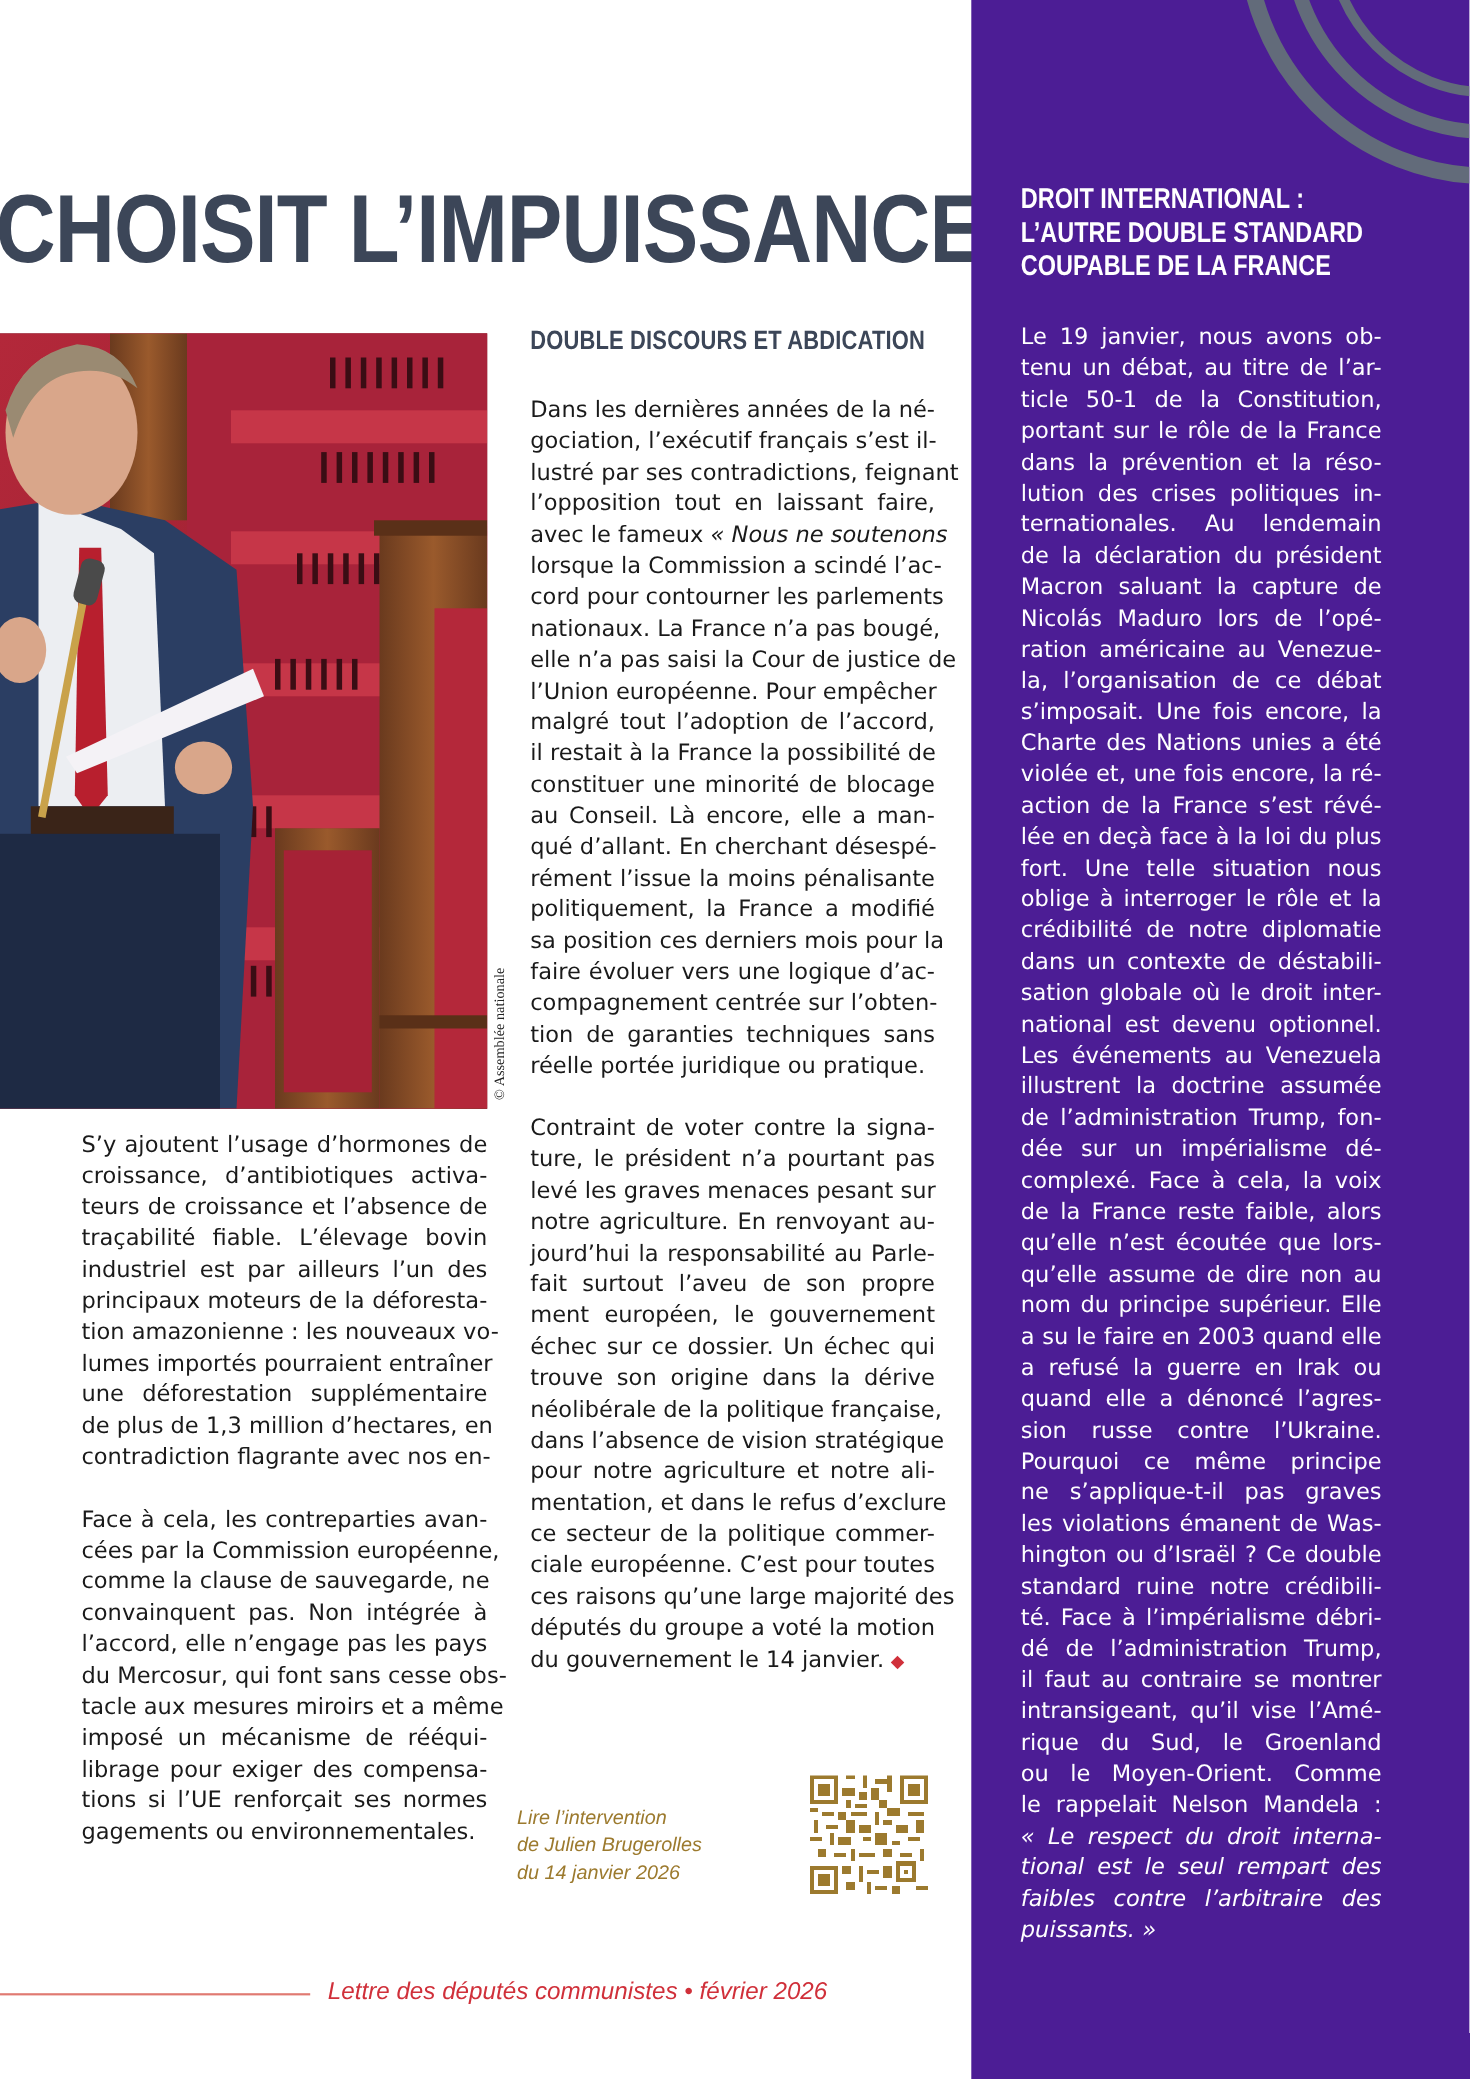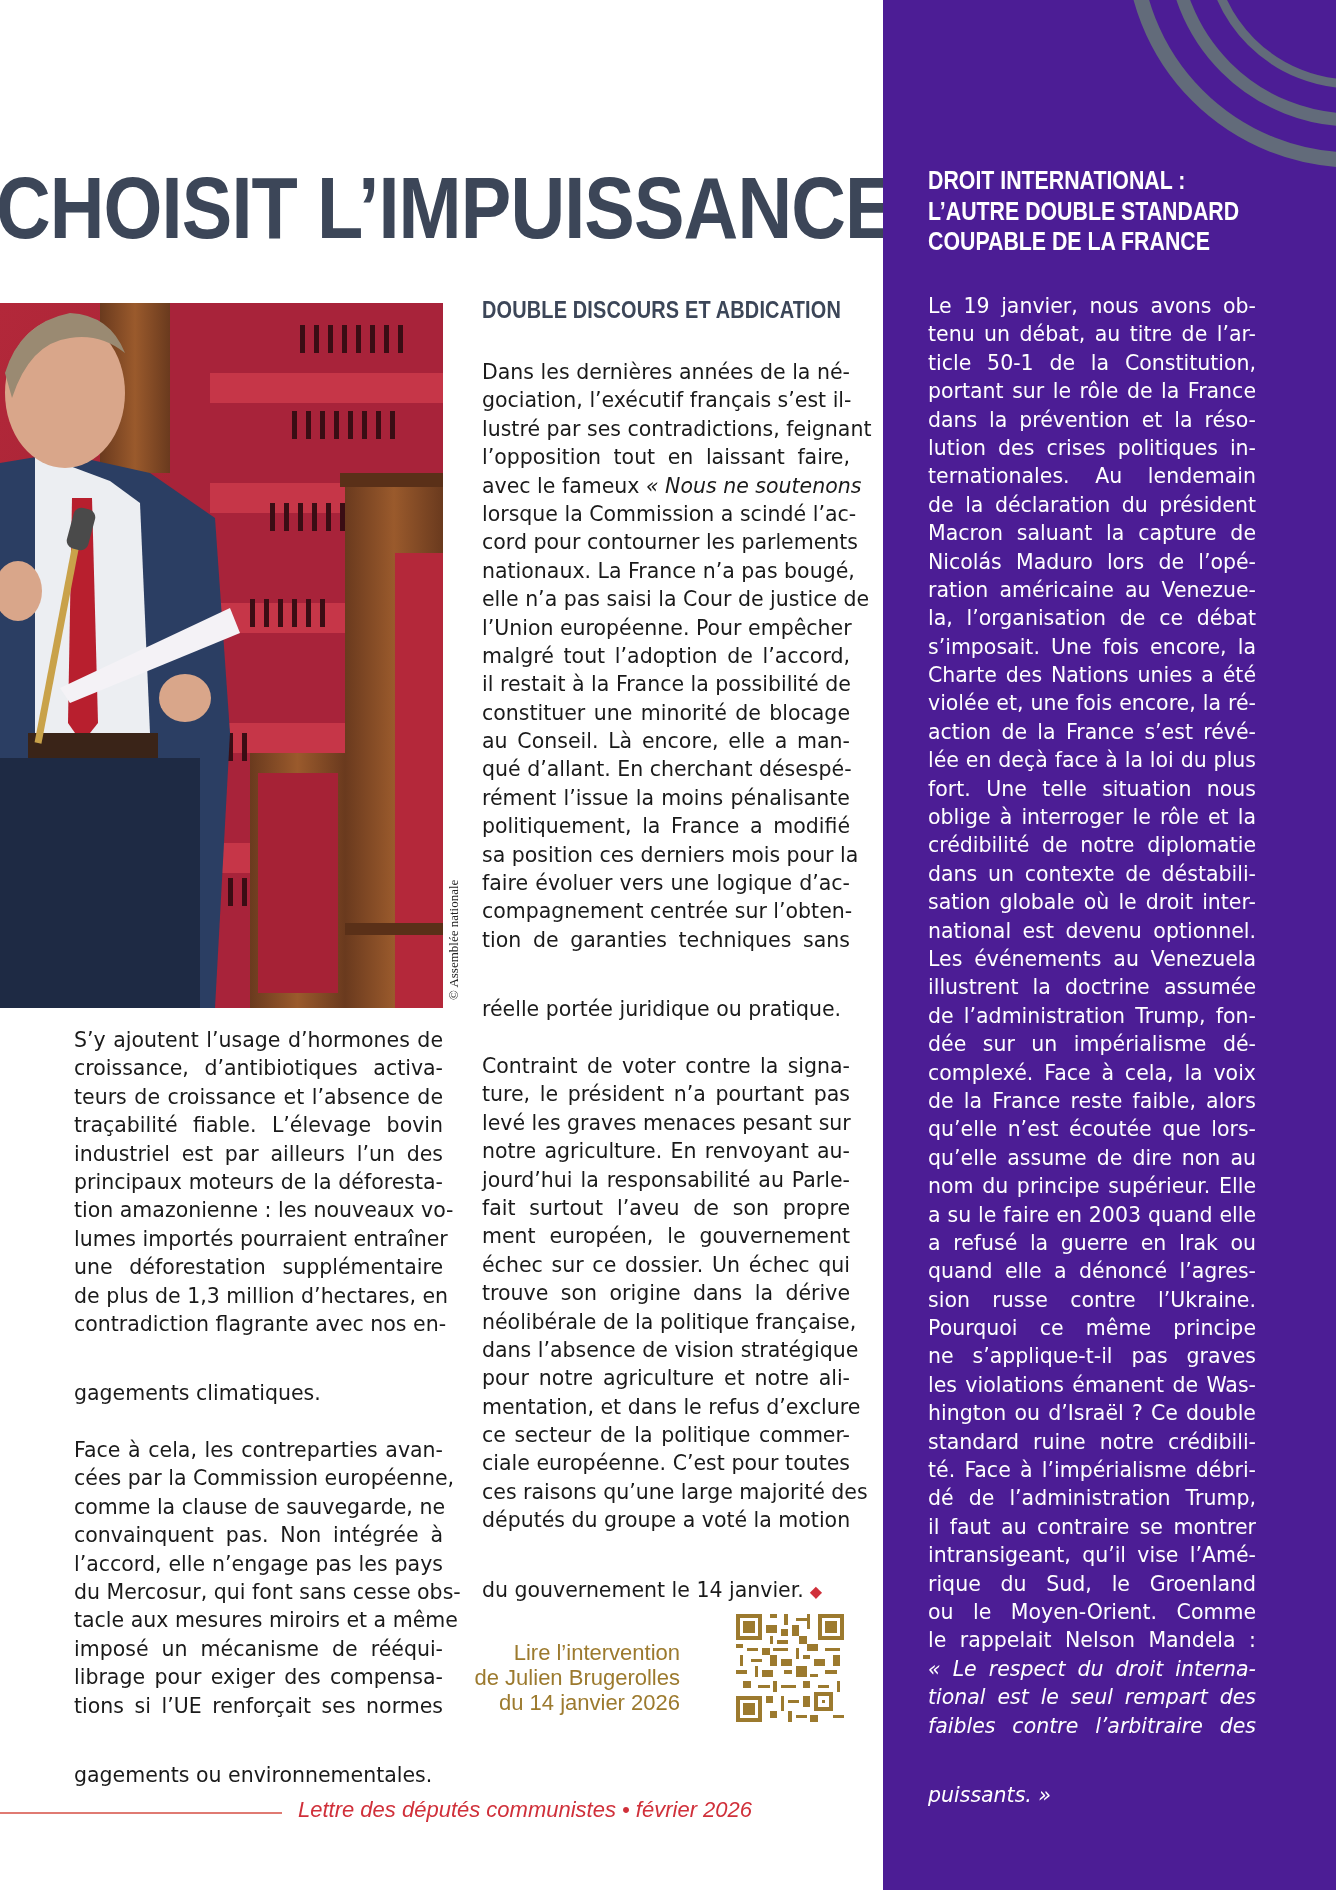--- a/index.html
+++ b/index.html
@@ -24,36 +24,36 @@
   .credit {
     position: absolute; left: 446px; top: 1000px;
     font-family: "Liberation Serif", serif; font-size: 13px; color: #222;
     transform: rotate(-90deg); transform-origin: left top; white-space: nowrap;
   }
   .col { position: absolute; font-size: 20.5px; line-height: 28.4px; }
   .col .line {
     display: block; height: 28.4px; text-align: justify; text-align-last: justify;
     white-space: nowrap; overflow: visible;
   }
-  .col .line.last { text-align-last: left; margin-top: 41px; }
+  .col .line.last { text-align-last: left; }
   .col .gap { display: block; height: 28.4px; }
   .left-col { left: 74px; top: 1026px; width: 369px; }
   .mid-col { left: 482px; top: 358px; width: 368px; }
   .mid-heading {
     position: absolute; left: 482px; top: 296px; width: 380px;
     font-family: "Liberation Sans", sans-serif; font-weight: 700;
     font-size: 24px; color: #3c4658; white-space: nowrap;
     transform: scaleX(0.83); transform-origin: left center; letter-spacing: 0.2px;
   }
   .it { font-style: italic; }
   .end-mark { color: #d0303a; font-size: 16px; margin-left: 6px; }
   .qr-caption {
-    position: absolute; left: 470px; top: 1640px; width: 210px; text-align: right;
-    font-family: "Liberation Sans", sans-serif; 
-    font-size: 22px; line-height: 25px; color: #9c7a2e;
+    position: absolute; left: 470px; top: 1640px; width: 210px; text-align: left;
+    font-family: "Liberation Sans", sans-serif; font-style: italic;
+    font-size: 18px; line-height: 25px; color: #9c7a2e;
   }
   .qr {
     position: absolute; left: 736px; top: 1614px; width: 108px; height: 108px;
   }
   .sidebar {
     position: absolute; left: 883px; top: 0; width: 453px; height: 1890px;
     background: #4c1d95; overflow: hidden;
   }
   .arcs { position: absolute; left: 0; top: 0; }
   .side-heading {
@@ -176,21 +176,20 @@
     <span class="line">croissance, d’antibiotiques activa-</span>
     <span class="line">teurs de croissance et l’absence de</span>
     <span class="line">traçabilité fiable. L’élevage bovin</span>
     <span class="line">industriel est par ailleurs l’un des</span>
     <span class="line">principaux moteurs de la déforesta-</span>
     <span class="line">tion amazonienne : les nouveaux vo-</span>
     <span class="line">lumes importés pourraient entraîner</span>
     <span class="line">une déforestation supplémentaire</span>
     <span class="line">de plus de 1,3 million d’hectares, en</span>
     <span class="line">contradiction flagrante avec nos en-</span>
-    <span class="line last">gagements climatiques.</span>
   </p>
   <span class="gap"></span>
   <p style="margin:0">
     <span class="line">Face à cela, les contreparties avan-</span>
     <span class="line">cées par la Commission européenne,</span>
     <span class="line">comme la clause de sauvegarde, ne</span>
     <span class="line">convainquent pas. Non intégrée à</span>
     <span class="line">l’accord, elle n’engage pas les pays</span>
     <span class="line">du Mercosur, qui font sans cesse obs-</span>
     <span class="line">tacle aux mesures miroirs et a même</span>

